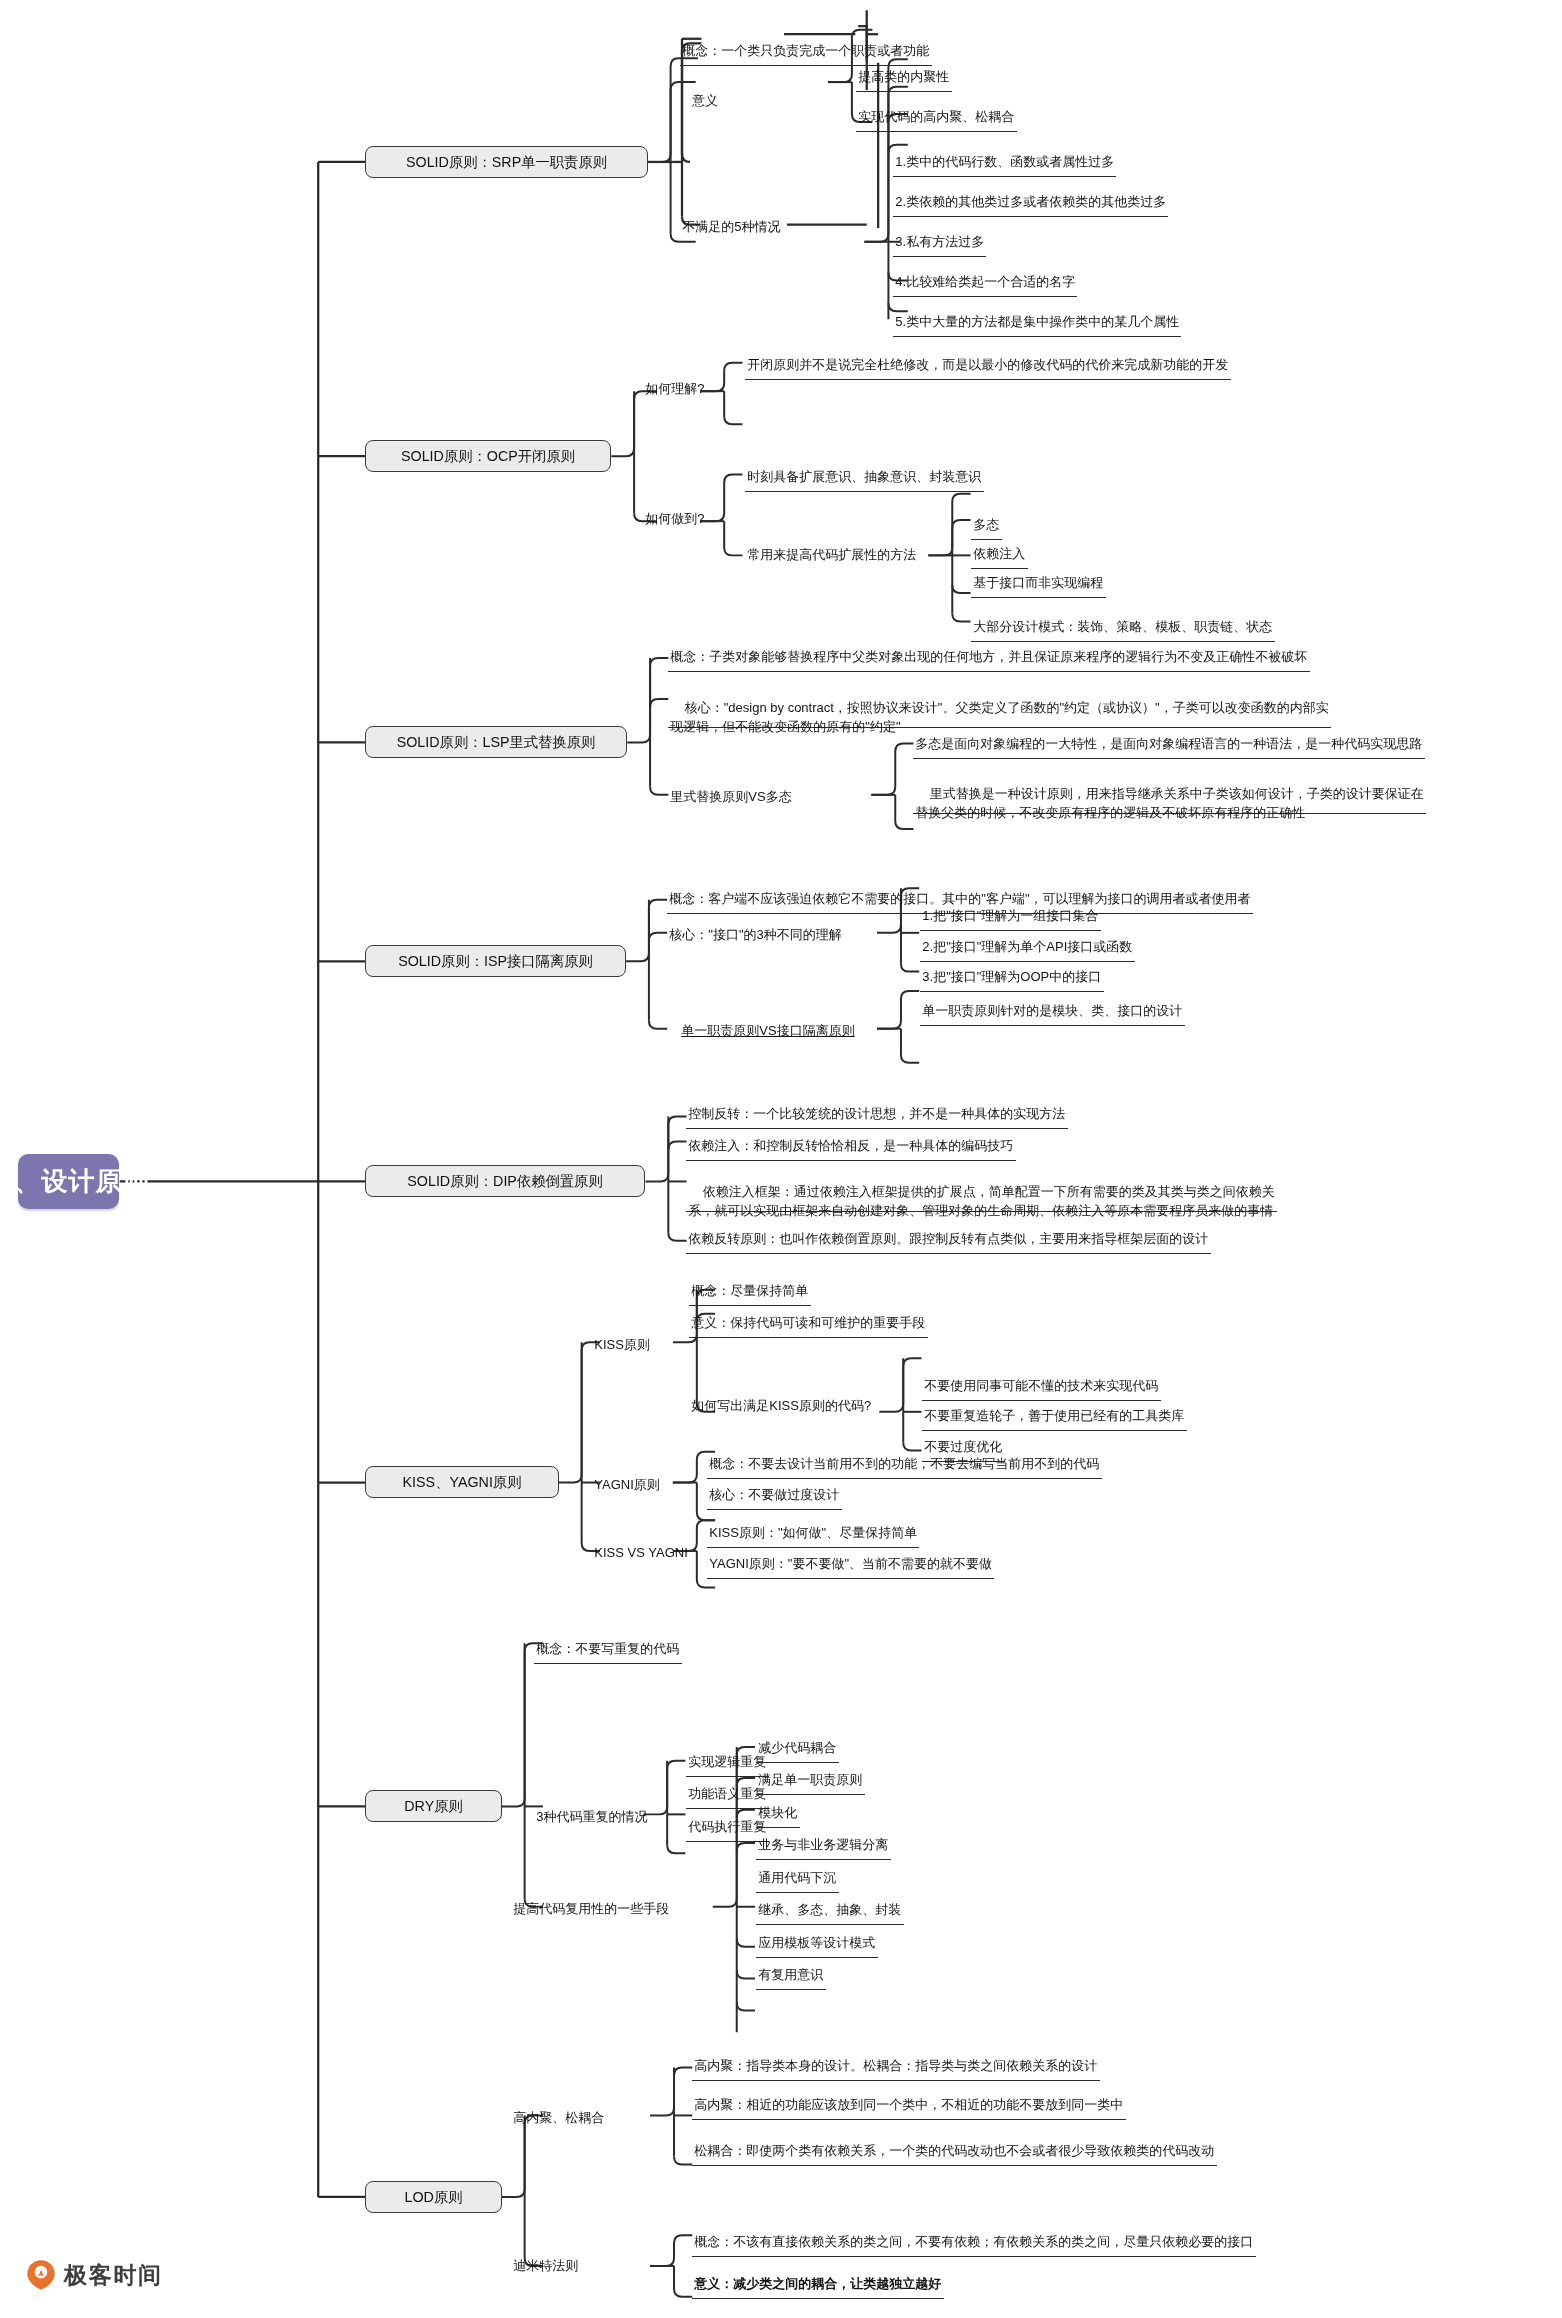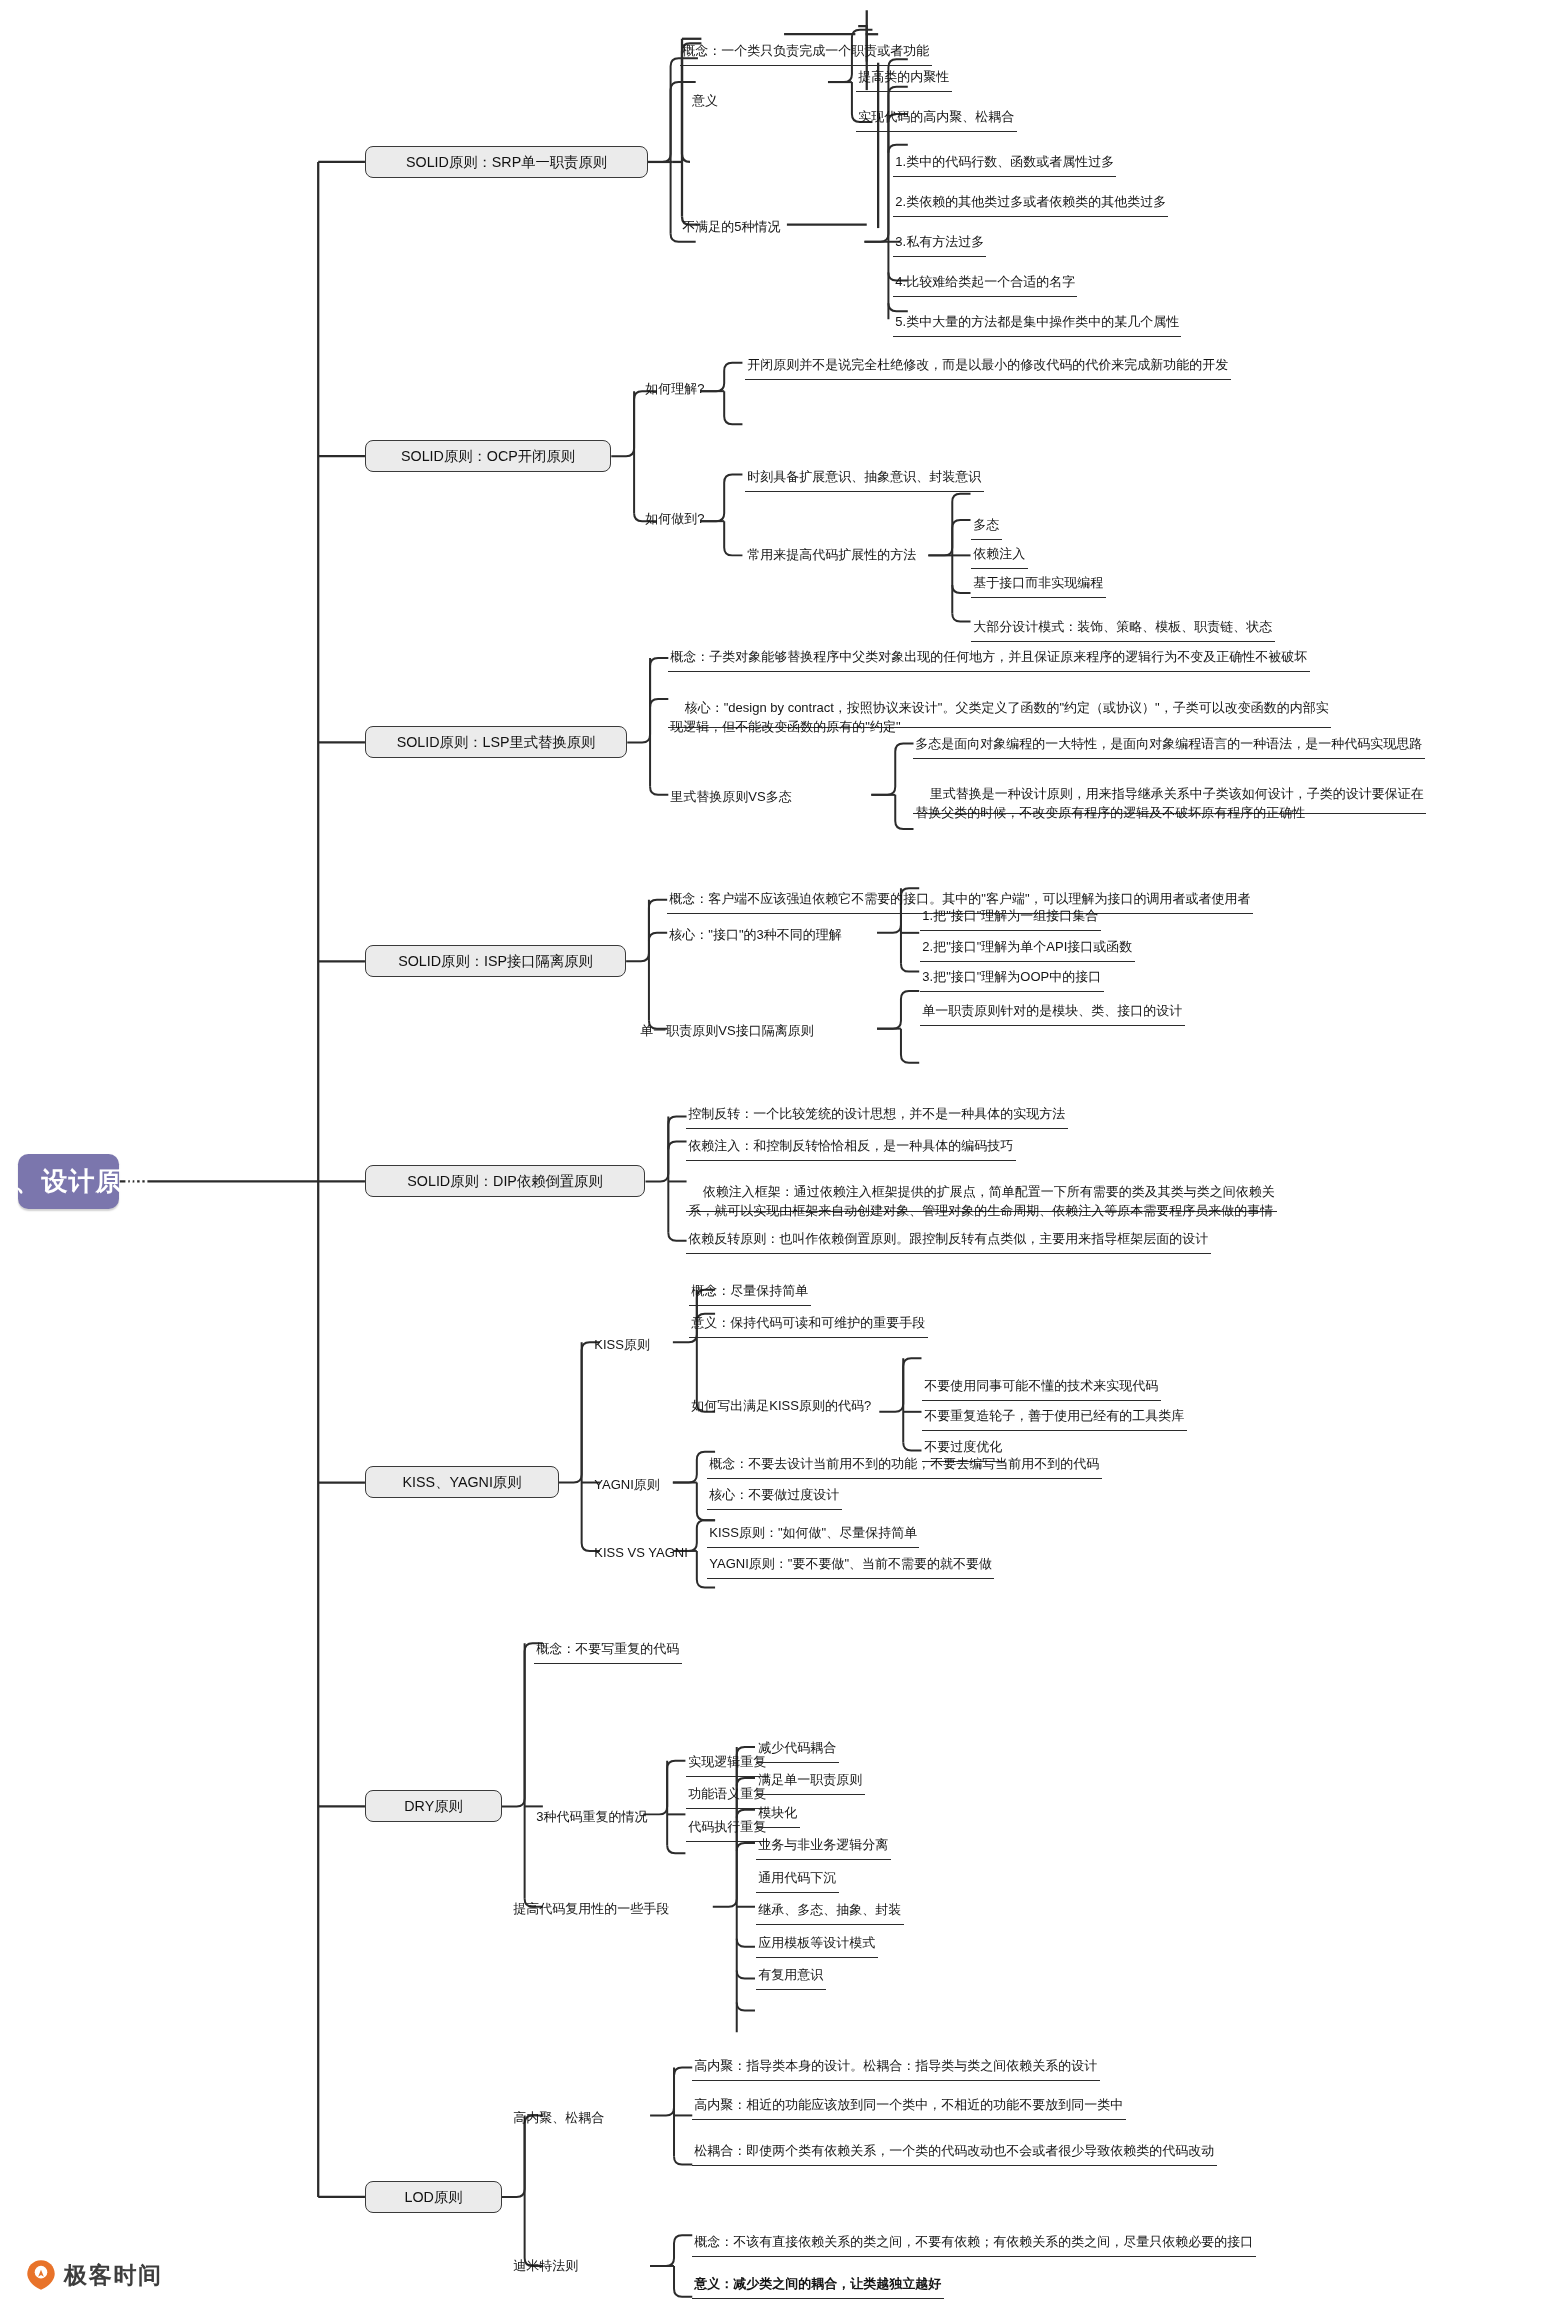--- a/index.html
+++ b/index.html
@@ -375,21 +375,21 @@
   </div>
   <div class="node txt ul" style="left: 920px; top: 902px; height: 28.5px; width: max-content;">
     <span>1.把"接口"理解为一组接口集合</span>
   </div>
   <div class="node txt ul" style="left: 920px; top: 933px; height: 28.5px; width: max-content;">
     <span>2.把"接口"理解为单个API接口或函数</span>
   </div>
   <div class="node txt ul" style="left: 920px; top: 963px; height: 28.5px; width: max-content;">
     <span>3.把"接口"理解为OOP中的接口</span>
   </div>
-  <div class="node txt noul" style="left:638px; top:1018px; height:27px;">
+  <div class="node txt noul" style="left:679px; top:1018px; height:27px;text-decoration:underline;">
     <span>单一职责原则VS接口隔离原则</span>
   </div>
   <div class="node txt ul" style="left: 920px; top: 997px; height: 28.5px; width: max-content;">
     <span>单一职责原则针对的是模块、类、接口的设计</span>
   </div>
 
   <div class="node txt ul" style="left: 686px; top: 1100px; height: 28.5px; width: max-content;">
     <span>控制反转：一个比较笼统的设计思想，并不是一种具体的实现方法</span>
   </div>
   <div class="node txt ul" style="left: 686px; top: 1132px; height: 28.5px; width: max-content;">

